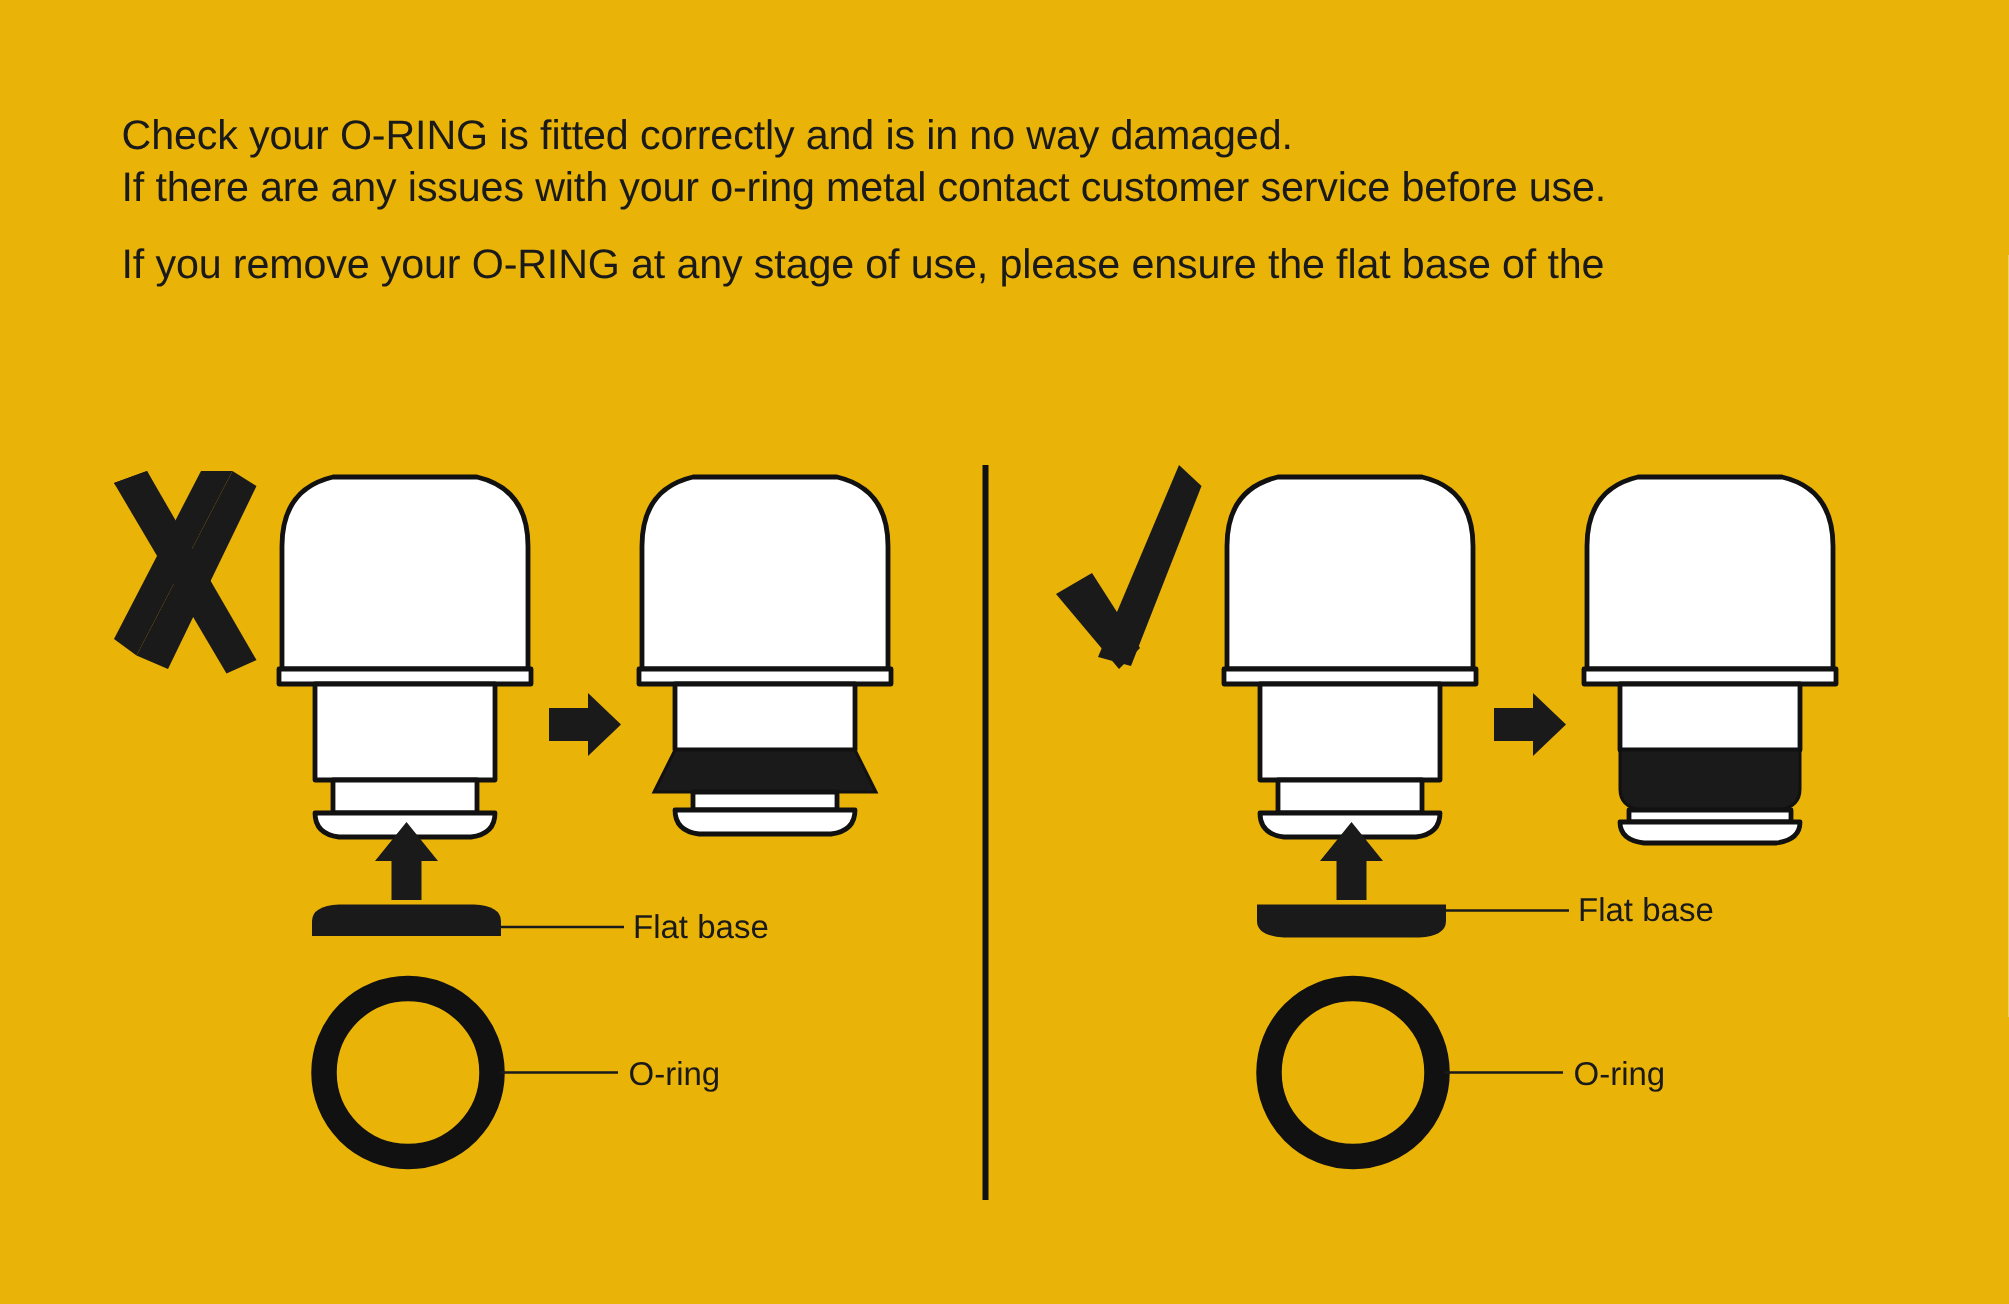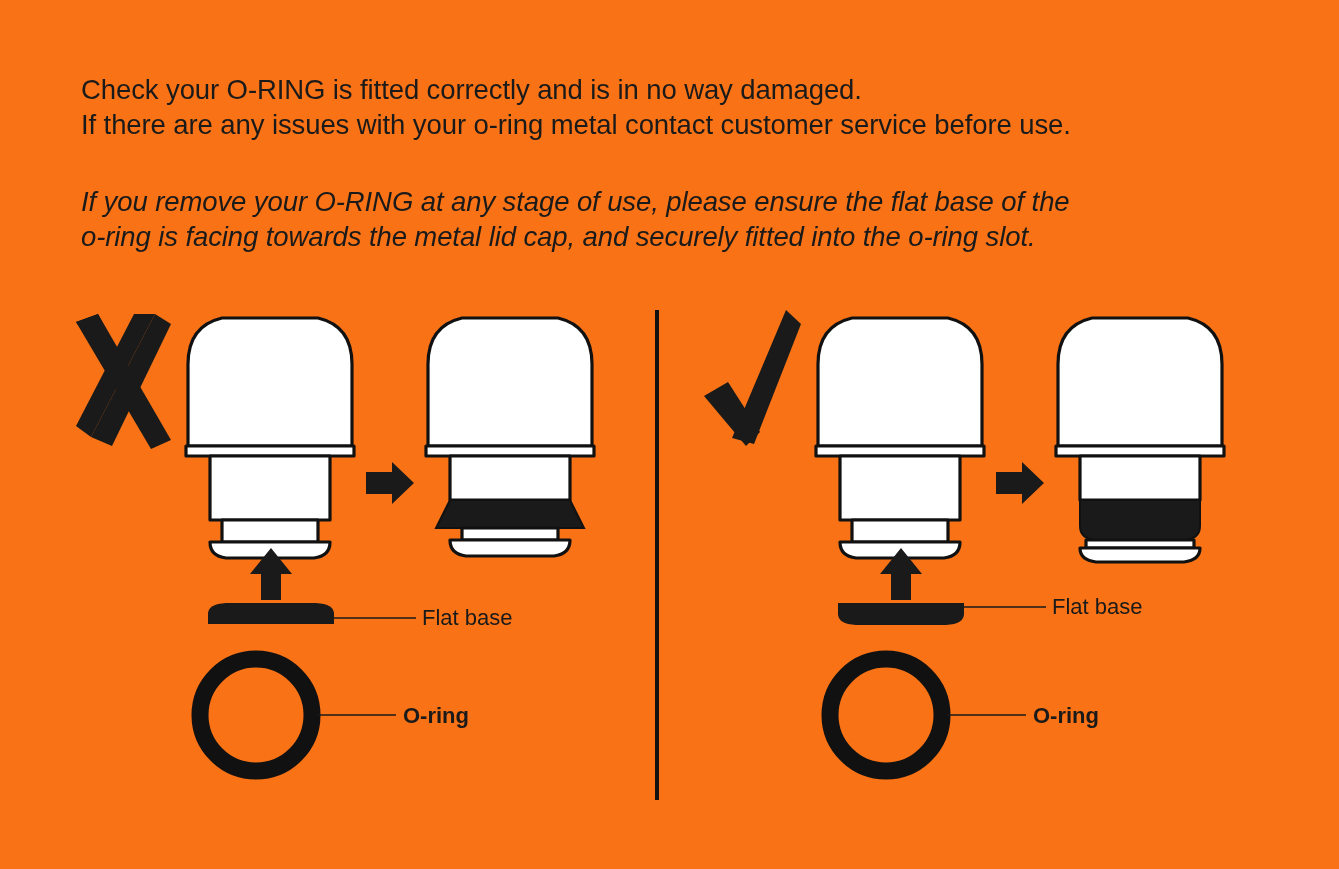--- a/index.html
+++ b/index.html
@@ -12,41 +12,40 @@
     height: 869px;
     font-family: "Liberation Sans", sans-serif;
     color: #1a1a1a;
     position: relative;
     overflow: hidden;
   }
   #page {
     position: relative;
     width: 1339px;
     height: 869px;
-    background: #f97316;
+    background: #eab308;
   }
 
   
   .instructions {
     position: absolute;
     left: 81px;
     top: 72px;
     width: 1190px;
   }
   .para {
     margin: 0;
     font-size: 27.5px;
     line-height: 35px;
     letter-spacing: -0.1px;
     color: #1a1a1a;
     font-weight: 400;
   }
   .para + .para {
-    margin-top: 42px;
-    font-style: italic;
+    margin-top: 16px;
   }
   .para .line {
     display: block;
     white-space: nowrap;
   }
 
   
   .diagram {
     position: absolute;
     left: 0;
@@ -89,24 +88,23 @@
   .basegroup {
     position: absolute;
     top: 250px;
     left: 140px;
     width: 440px;
     height: 90px;
   }
   .ringgroup {
     position: absolute;
     top: 345px;
-    left: 124px;
+    left: 140px;
     width: 440px;
     height: 160px;
-    font-weight: bold;
   }
 
   .lbl {
     font-family: "Liberation Sans", sans-serif;
     font-size: 22px;
     fill: #1a1a1a;
   }
   svg { display: block; overflow: visible; }
 </style>
 </head>
@@ -114,21 +112,20 @@
 
 <div id="page">
 
   <div class="instructions">
     <p class="para">
       <span class="line">Check your O-RING is fitted correctly and is in no way damaged.</span>
       <span class="line">If there are any issues with your o-ring metal contact customer service before use.</span>
     </p>
     <p class="para">
       <span class="line">If you remove your O-RING at any stage of use, please ensure the flat base of the</span>
-      <span class="line">o-ring is facing towards the metal lid cap, and securely fitted into the o-ring slot.</span>
     </p>
   </div>
 
   <div class="diagram">
 
     <div class="divider"></div>
 
     <div class="panel panel-wrong">
 
       <div class="mark">

